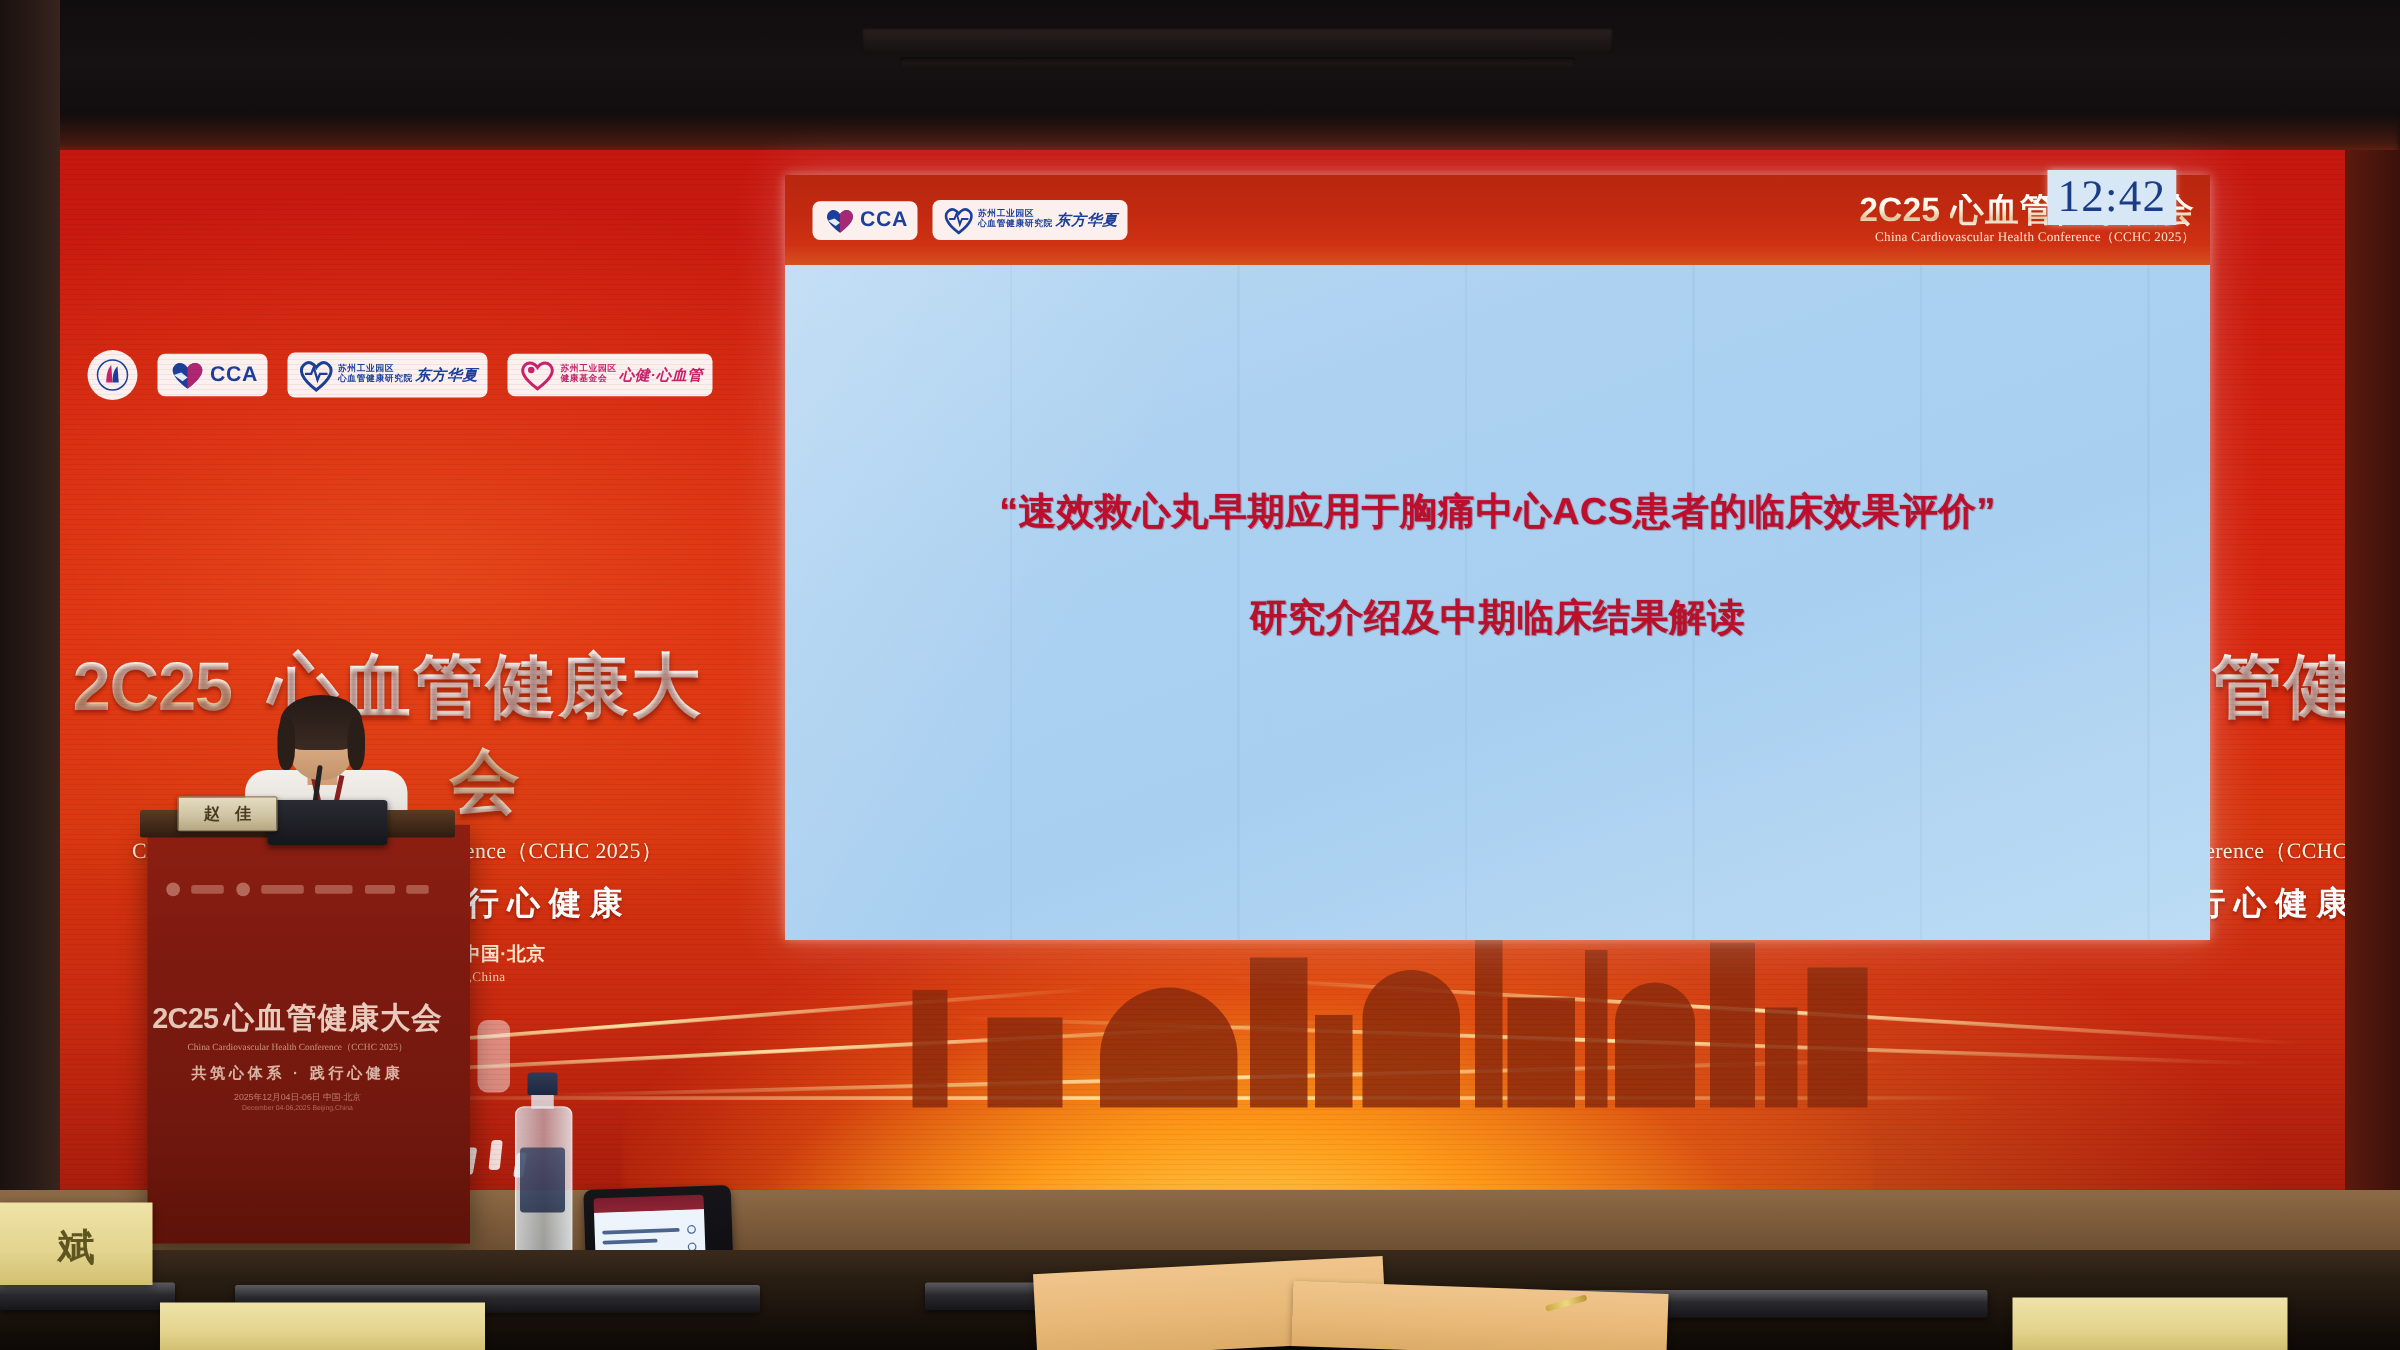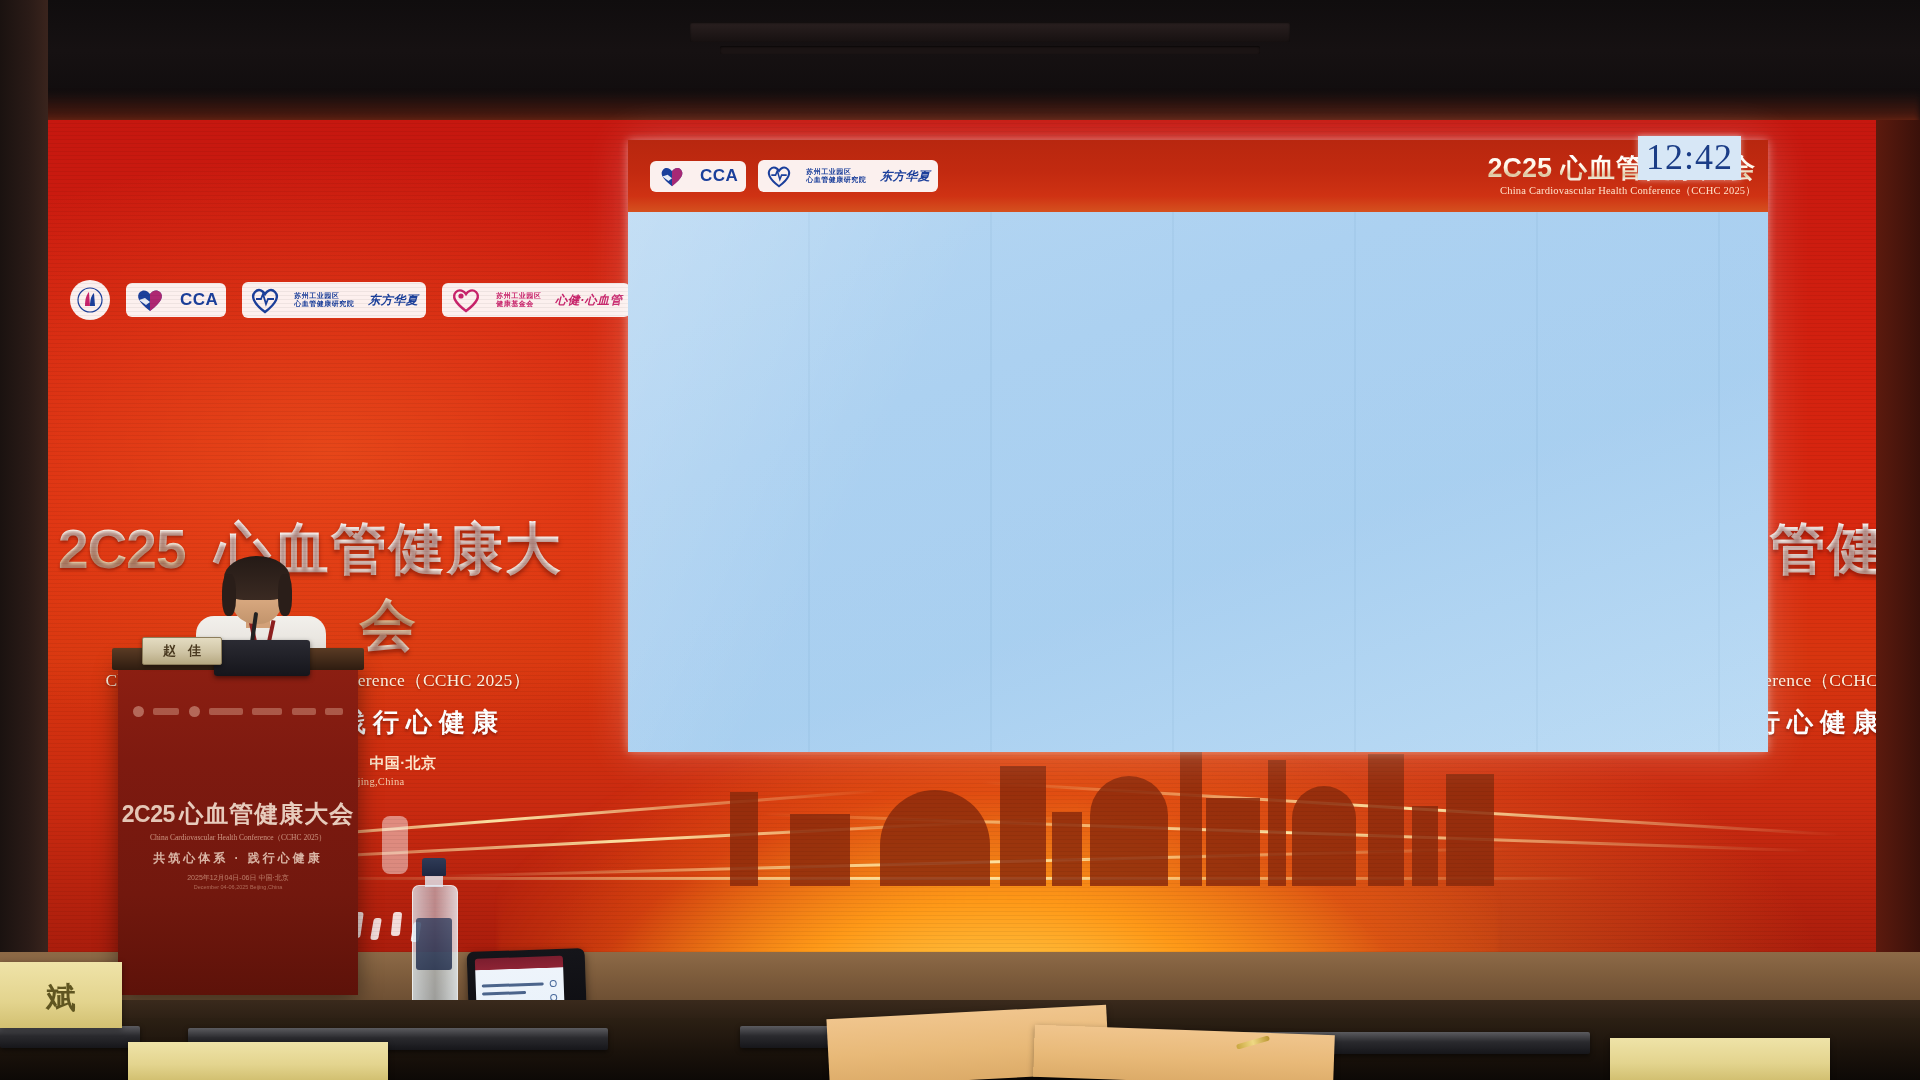--- a/index.html
+++ b/index.html
@@ -68,21 +68,21 @@
   
   .logo-strip{position:absolute;left:70px;top:160px;display:flex;align-items:center;gap:16px;}
   .logo-badge{display:flex;align-items:center;gap:6px;}
   .logo-circle{
     width:40px;height:40px;border-radius:50%;
     background:rgba(255,255,255,.93);
     display:flex;align-items:center;justify-content:center;
   }
   .logo-pill{
     background:rgba(255,255,255,.93);border-radius:6px;padding:4px 8px;
-    display:flex;align-items:center;gap:14px;
+    display:flex;align-items:center;gap:2px;
   }
   .logo-txt{color:#1b3f9b;font-weight:bold;font-size:17px;letter-spacing:.5px;}
   .logo-txt.sm{font-size:7px;line-height:8px;font-weight:bold;}
   .logo-txt.script{font-size:12px;font-style:italic;}
   .logo-txt.pink{color:#c9236b;}
 
   
   .bd-title-wrap{position:absolute;left:58px;top:392px;width:520px;text-align:center;}
   .bd-year-row{display:flex;align-items:baseline;justify-content:center;gap:14px;}
   .bd-year{
@@ -179,20 +179,21 @@
   .floor-front{
     position:absolute;left:0;top:1000px;width:1920px;height:80px;
     background:linear-gradient(180deg,#3a2a1c 0%,#241a10 40%,#16100a 100%);
   }
 
   
   .podium{
     position:absolute;left:118px;top:660px;width:240px;height:335px;
     background:linear-gradient(180deg,#8d1f12 0%,#7e1a10 30%,#72180e 70%,#5d1209 100%);
     box-shadow:0 6px 22px rgba(0,0,0,.45);
+    padding-left:18px;
   }
   .podium-top{
     position:absolute;left:112px;top:648px;width:252px;height:22px;
     background:linear-gradient(180deg,#5a3b24,#2e1c10);border-radius:2px;
   }
   .podium-logos{
     position:absolute;left:10px;top:42px;width:220px;height:18px;
     display:flex;align-items:center;justify-content:space-around;opacity:.7;
   }
   .pd-dot{width:11px;height:11px;border-radius:50%;background:rgba(255,225,205,.55);}
@@ -463,20 +464,24 @@
 
       <div class="sh-right">
         <div class="sh-year-row">
           <span class="sh-year">2C25</span>
           <span class="sh-cn">心血管健康大会</span>
         </div>
         <div class="sh-en">China Cardiovascular Health Conference（CCHC 2025）</div>
       </div>
     </div>
 
+    <div class="slide-body">
+      <div class="slide-line l1">“速效救心丸早期应用于胸痛中心ACS患者的临床效果评价”</div>
+      <div class="slide-line l2">研究介绍及中期临床结果解读</div>
+    </div>
   </div>
 
   <div class="clock">12:42</div>
 
   <div class="speaker">
     <div class="sp-body"></div>
     <div class="sp-neck"></div>
     <div class="sp-lanyard"></div>
     <div class="sp-lanyard2"></div>
     <div class="sp-head"></div>

